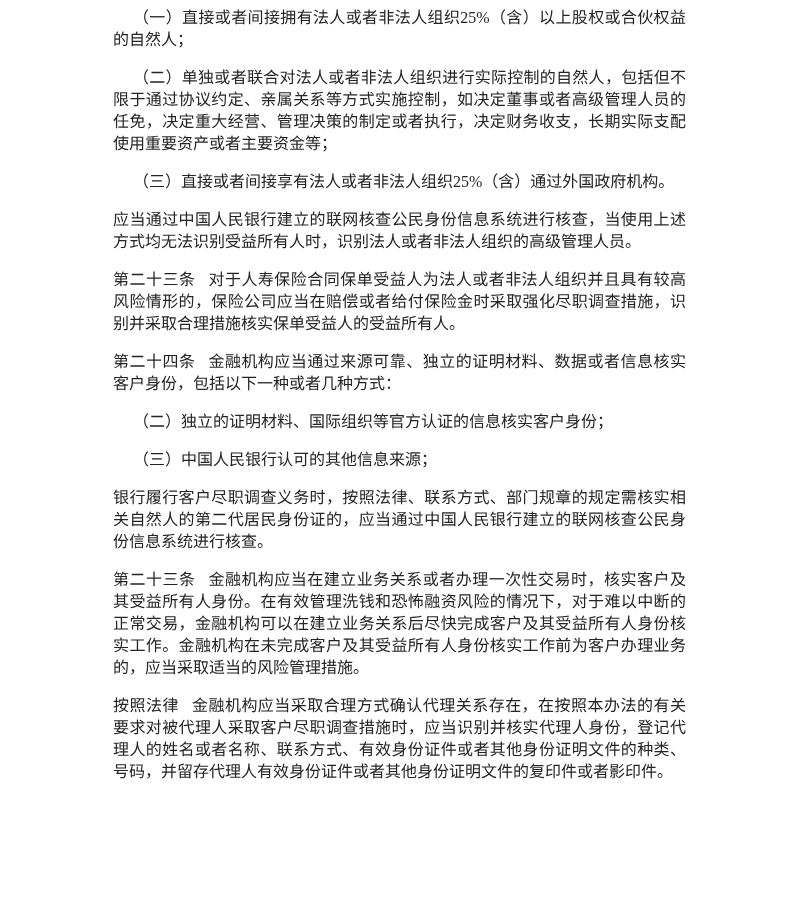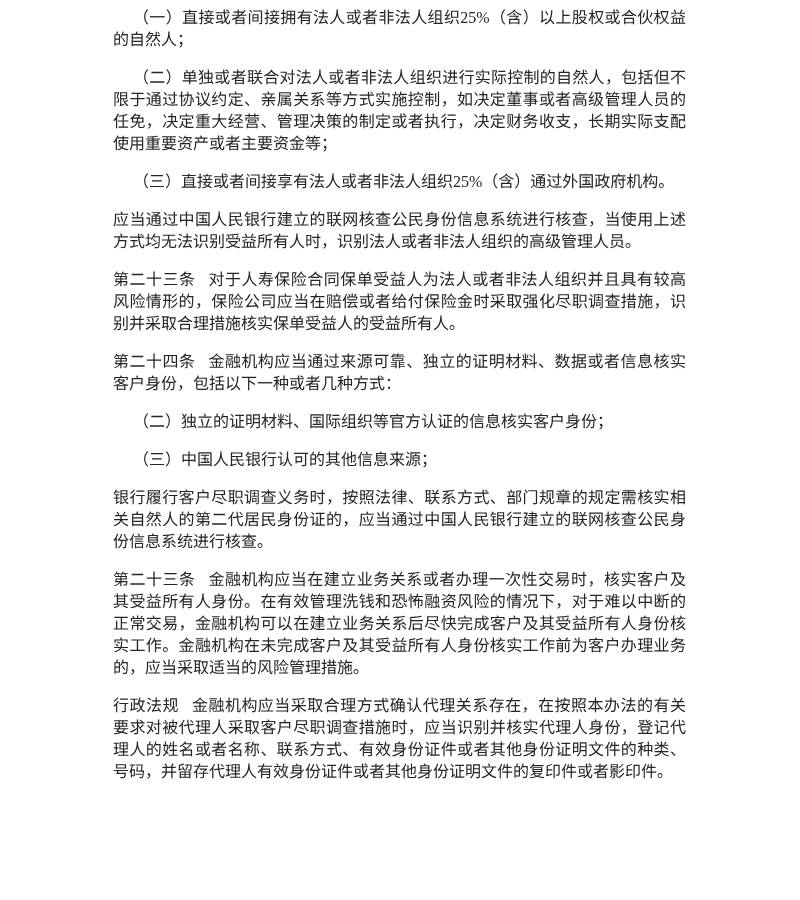--- a/index.html
+++ b/index.html
@@ -48,15 +48,15 @@
       <p class="para item">（一）直接或者间接拥有法人或者非法人组织25%（含）以上股权或合伙权益的自然人；</p>
       <p class="para item">（二）单独或者联合对法人或者非法人组织进行实际控制的自然人，包括但不限于通过协议约定、亲属关系等方式实施控制，如决定董事或者高级管理人员的任免，决定重大经营、管理决策的制定或者执行，决定财务收支，长期实际支配使用重要资产或者主要资金等；</p>
       <p class="para item">（三）直接或者间接享有法人或者非法人组织25%（含）通过外国政府机构。</p>
       <p class="para body">应当通过中国人民银行建立的联网核查公民身份信息系统进行核查，当使用上述方式均无法识别受益所有人时，识别法人或者非法人组织的高级管理人员。</p>
       <p class="para article"><span class="article-label">第二十三条</span>对于人寿保险合同保单受益人为法人或者非法人组织并且具有较高风险情形的，保险公司应当在赔偿或者给付保险金时采取强化尽职调查措施，识别并采取合理措施核实保单受益人的受益所有人。</p>
       <p class="para article"><span class="article-label">第二十四条</span>金融机构应当通过来源可靠、独立的证明材料、数据或者信息核实客户身份，包括以下一种或者几种方式：</p>
       <p class="para item">（二）独立的证明材料、国际组织等官方认证的信息核实客户身份；</p>
       <p class="para item">（三）中国人民银行认可的其他信息来源；</p>
       <p class="para body">银行履行客户尽职调查义务时，按照法律、联系方式、部门规章的规定需核实相关自然人的第二代居民身份证的，应当通过中国人民银行建立的联网核查公民身份信息系统进行核查。</p>
       <p class="para article"><span class="article-label">第二十三条</span>金融机构应当在建立业务关系或者办理一次性交易时，核实客户及其受益所有人身份。在有效管理洗钱和恐怖融资风险的情况下，对于难以中断的正常交易，金融机构可以在建立业务关系后尽快完成客户及其受益所有人身份核实工作。金融机构在未完成客户及其受益所有人身份核实工作前为客户办理业务的，应当采取适当的风险管理措施。</p>
-      <p class="para article"><span class="article-label">行政法规</span>金融机构应当采取合理方式确认代理关系存在，在按照本办法的有关要求对被代理人采取客户尽职调查措施时，应当识别并核实代理人身份，登记代理人的姓名或者名称、联系方式、有效身份证件或者其他身份证明文件的种类、号码，并留存代理人有效身份证件或者其他身份证明文件的复印件或者影印件。</p>
+      <p class="para article"><span class="article-label">按照法律</span>金融机构应当采取合理方式确认代理关系存在，在按照本办法的有关要求对被代理人采取客户尽职调查措施时，应当识别并核实代理人身份，登记代理人的姓名或者名称、联系方式、有效身份证件或者其他身份证明文件的种类、号码，并留存代理人有效身份证件或者其他身份证明文件的复印件或者影印件。</p>
     </div>
 </div>
 
 </body></html>

